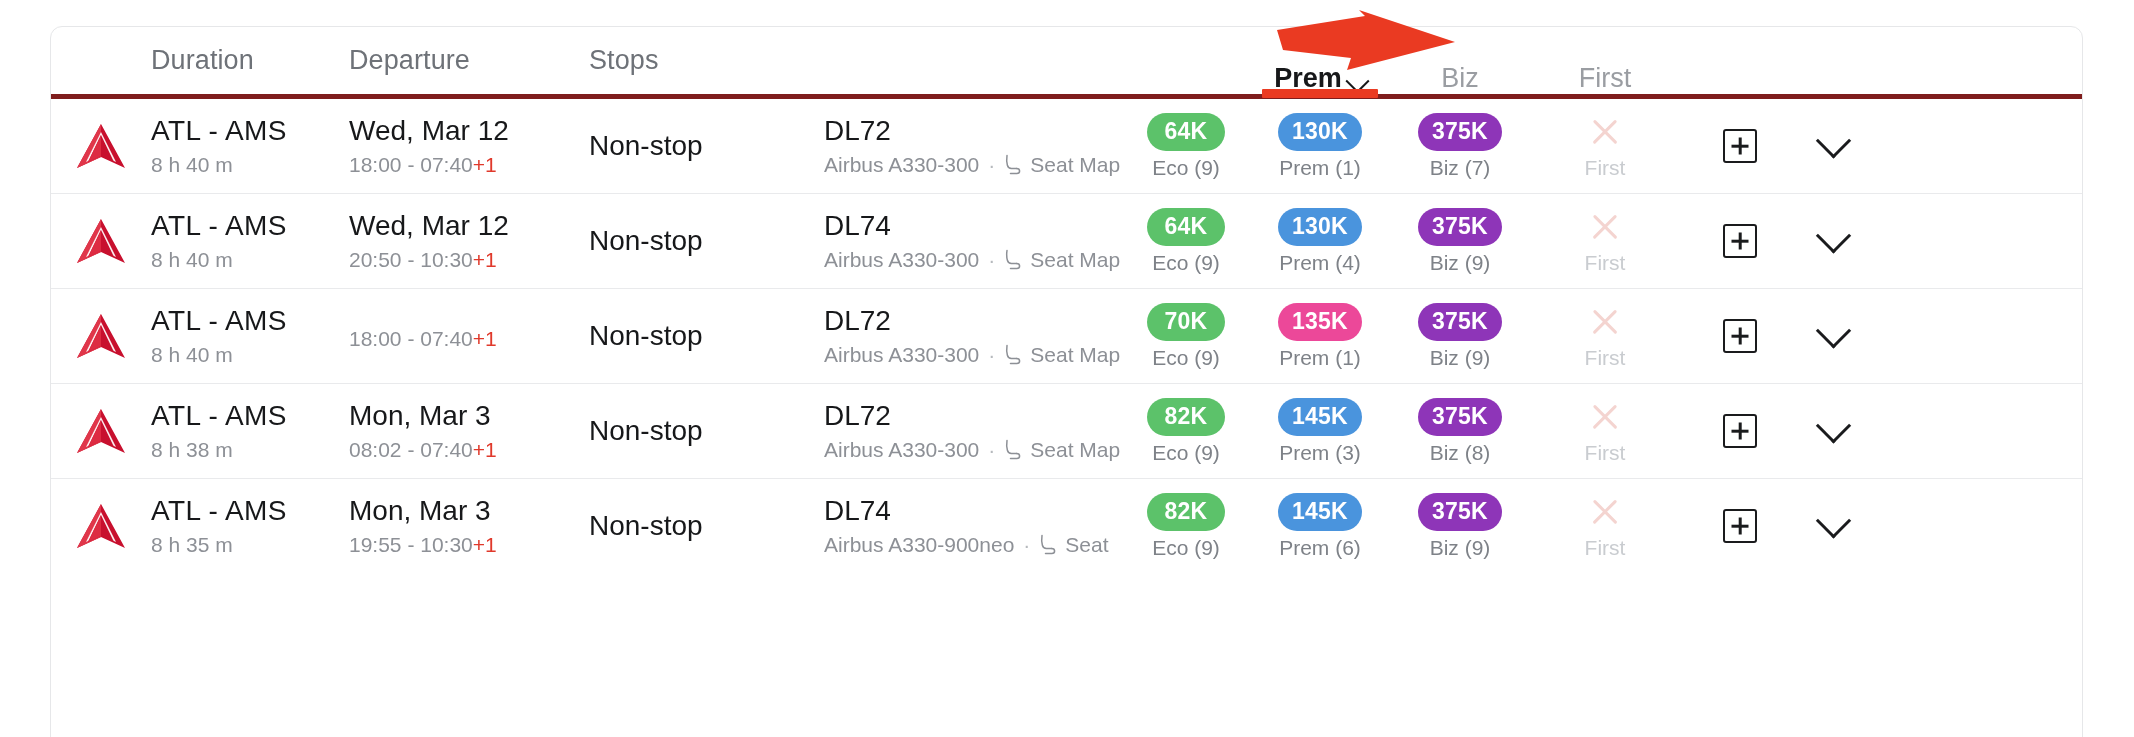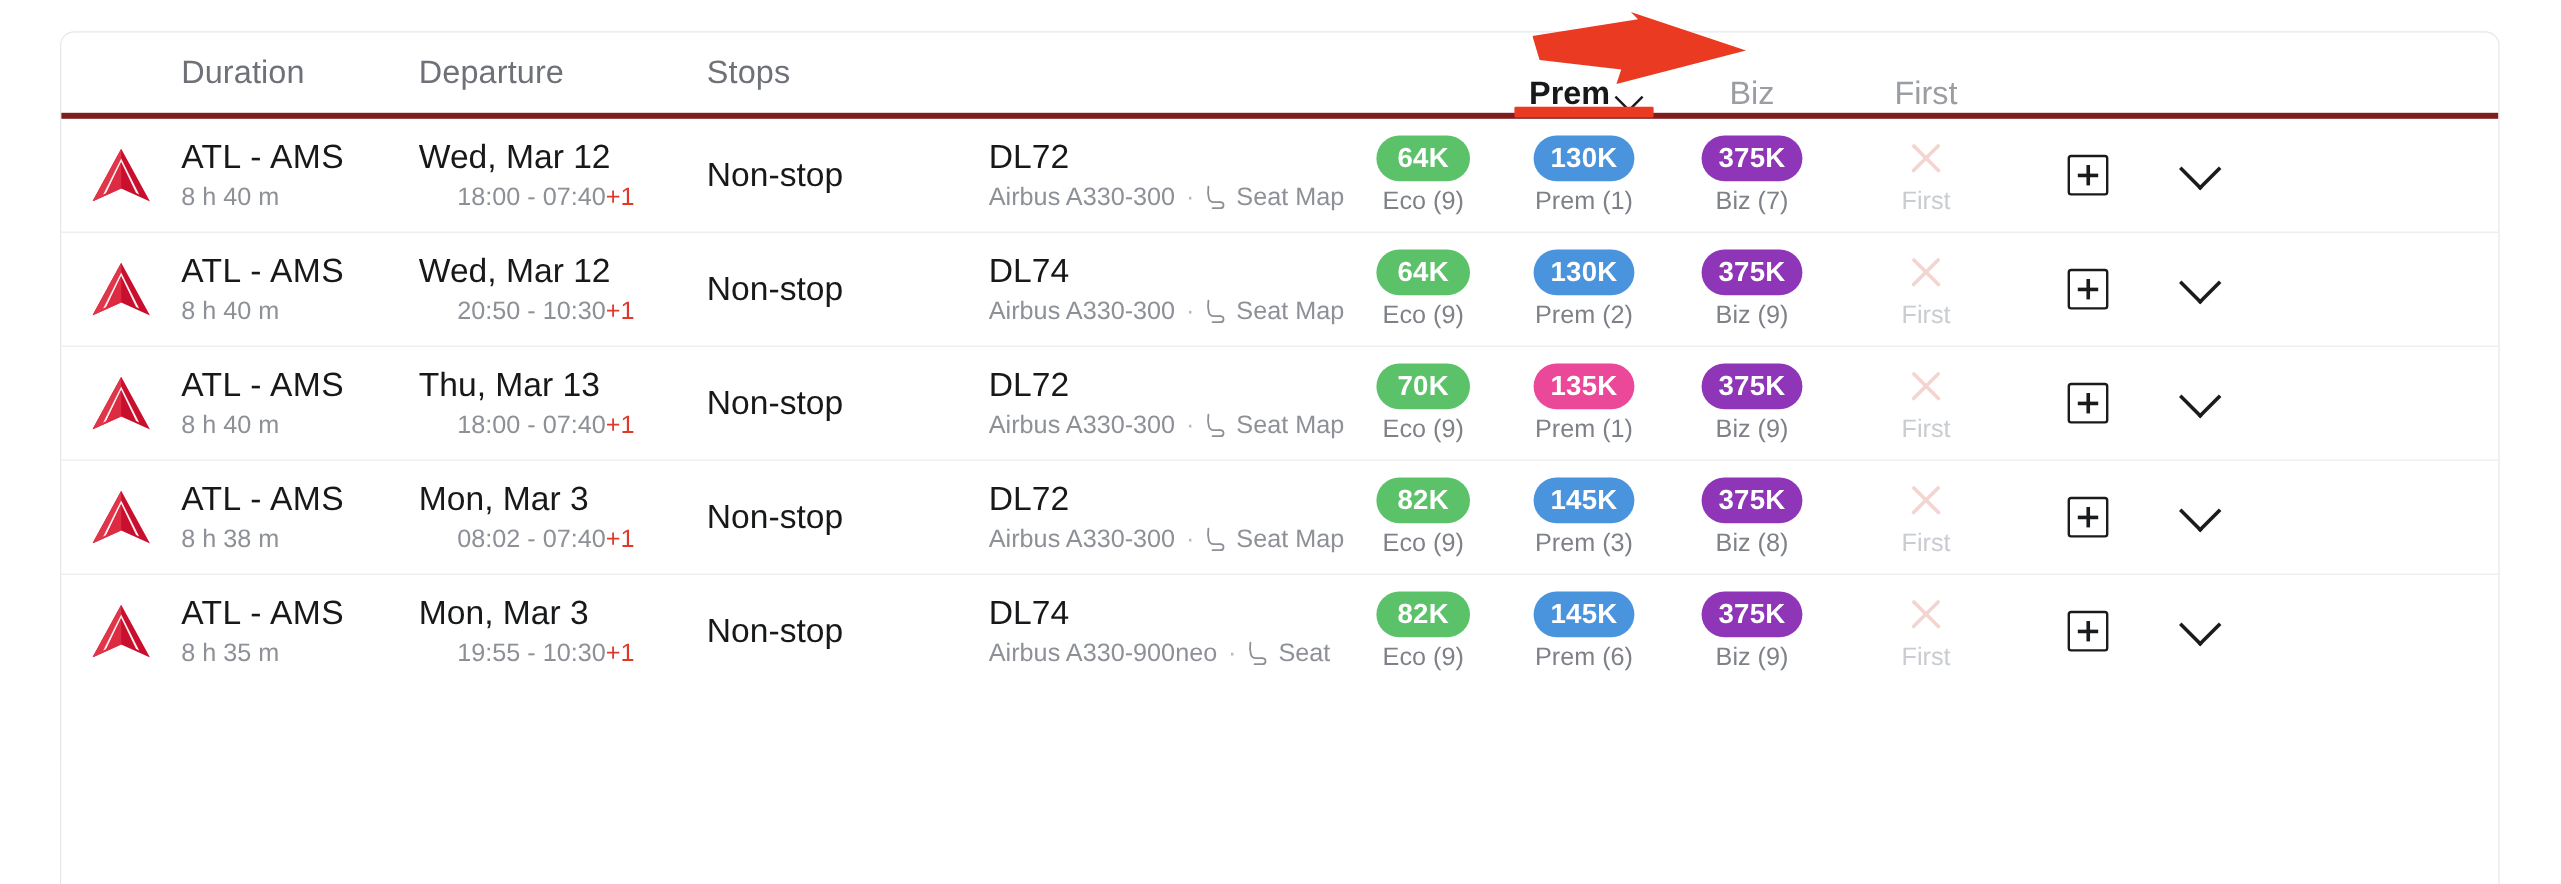--- a/index.html
+++ b/index.html
@@ -138,21 +138,20 @@
     font-size: 28px;
     color: #17181a;
     white-space: nowrap;
     line-height: 1.12;
   }
   .dep-sub {
     font-size: 21px;
     color: #8d9096;
     margin-top: 6px;
     white-space: nowrap;
-    margin-left: 32px;
   }
   .plus-day { color: #e0392b; }
 
   
   .stops-text {
     font-size: 28px;
     color: #17181a;
     white-space: nowrap;
   }
 
@@ -436,21 +435,21 @@
       </div>
     </div>
 
     <div class="fare-cell">
       <span class="fare-pill pill-eco" style="background: rgb(92, 194, 106);">64K</span>
       <span class="fare-caption">Eco (9)</span>
     </div>
 
     <div class="fare-cell">
       <span class="fare-pill pill-prem" style="background: rgb(74, 148, 221);">130K</span>
-      <span class="fare-caption">Prem (2)</span>
+      <span class="fare-caption">Prem (4)</span>
     </div>
 
     <div class="fare-cell">
       <span class="fare-pill pill-biz" style="background: rgb(142, 53, 184);">375K</span>
       <span class="fare-caption">Biz (9)</span>
     </div>
 
     <div class="fare-cell unavailable">
       <span class="x-mark"></span>
       <span class="fare-caption">First</span>
@@ -477,21 +476,20 @@
         <path d="M24 11 L24 32 L11 38 Z" fill="#dd2b42"></path>
       </svg>
     </div>
 
     <div>
       <div class="route-main">ATL - AMS</div>
       <div class="route-sub">8 h 40 m</div>
     </div>
 
     <div>
-      <div class="dep-main">Thu, Mar 13</div>
       <div class="dep-sub">
         <span>18:00 - 07:40</span><span class="plus-day">+1</span>
       </div>
     </div>
 
     <div>
       <div class="stops-text">Non-stop</div>
     </div>
 
     <div class="flightinfo">

